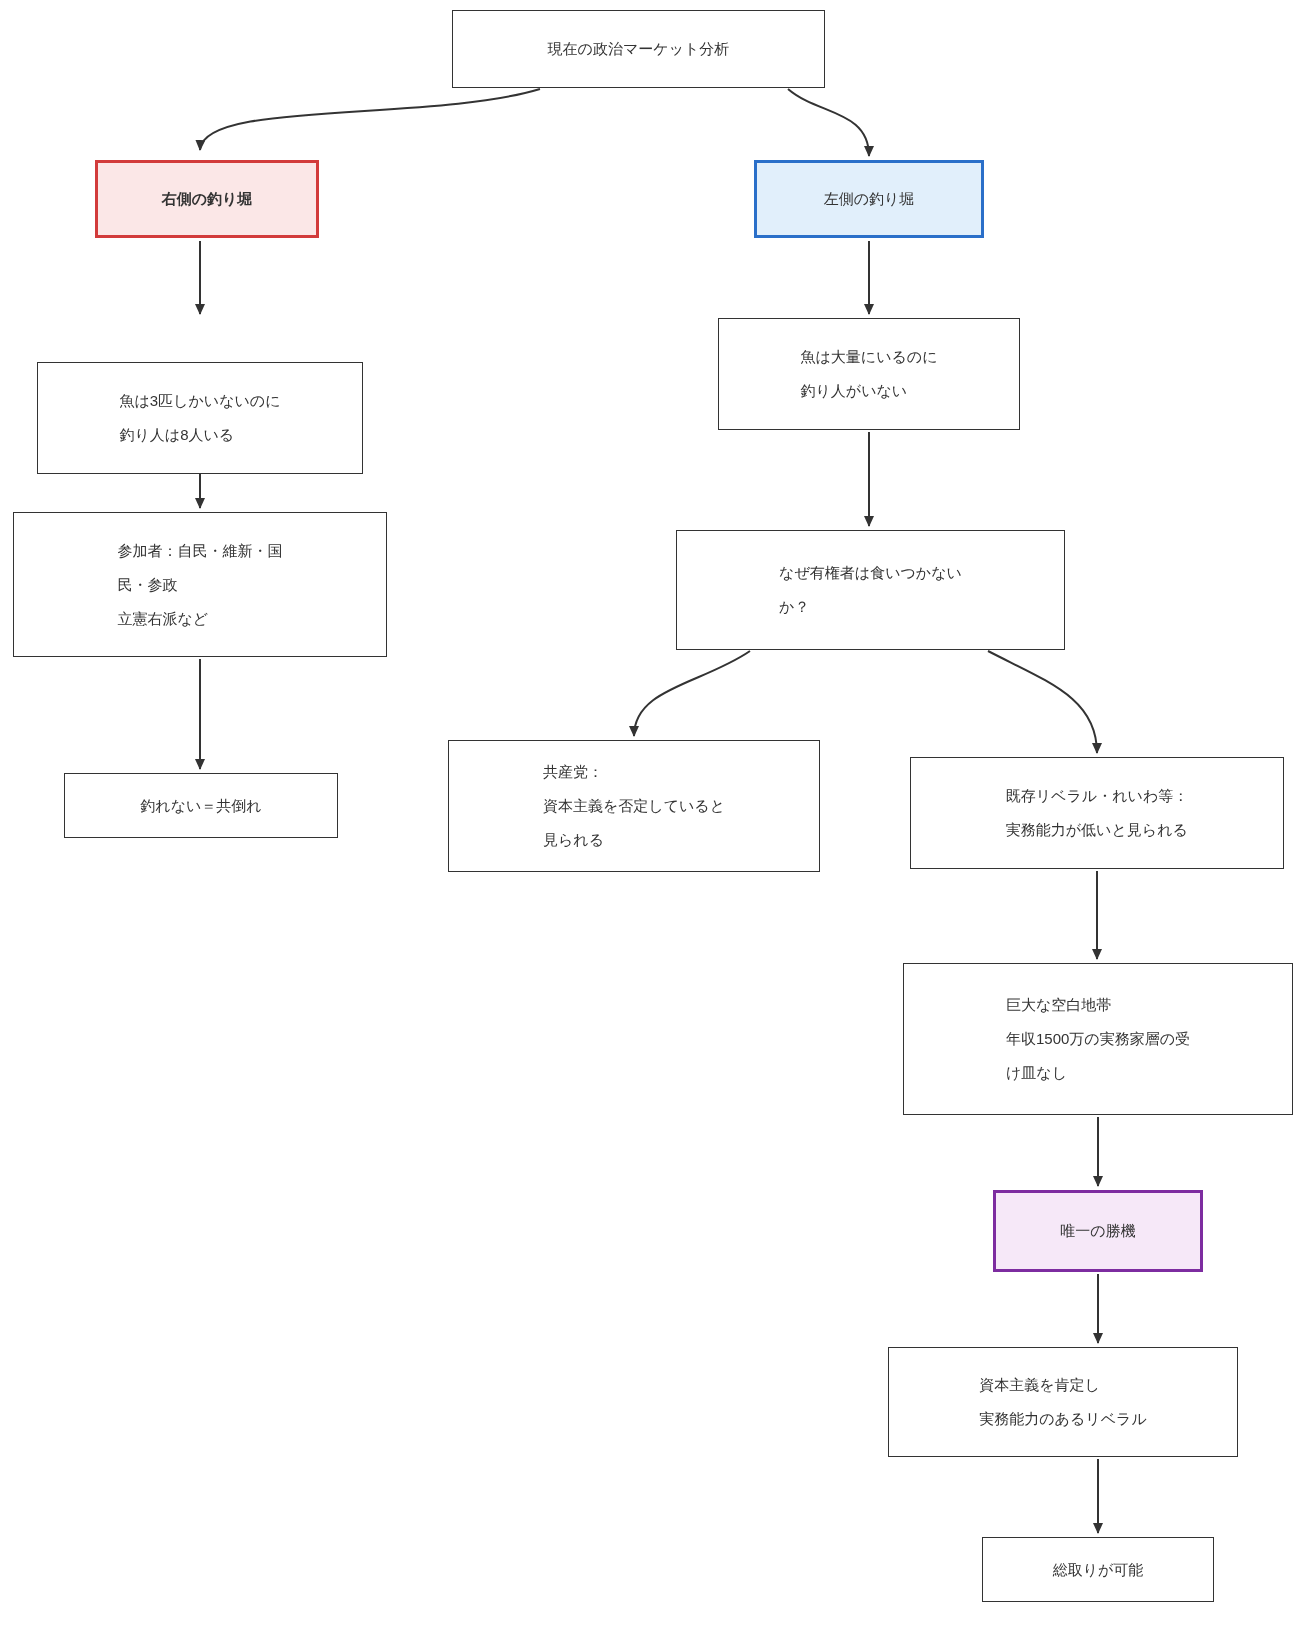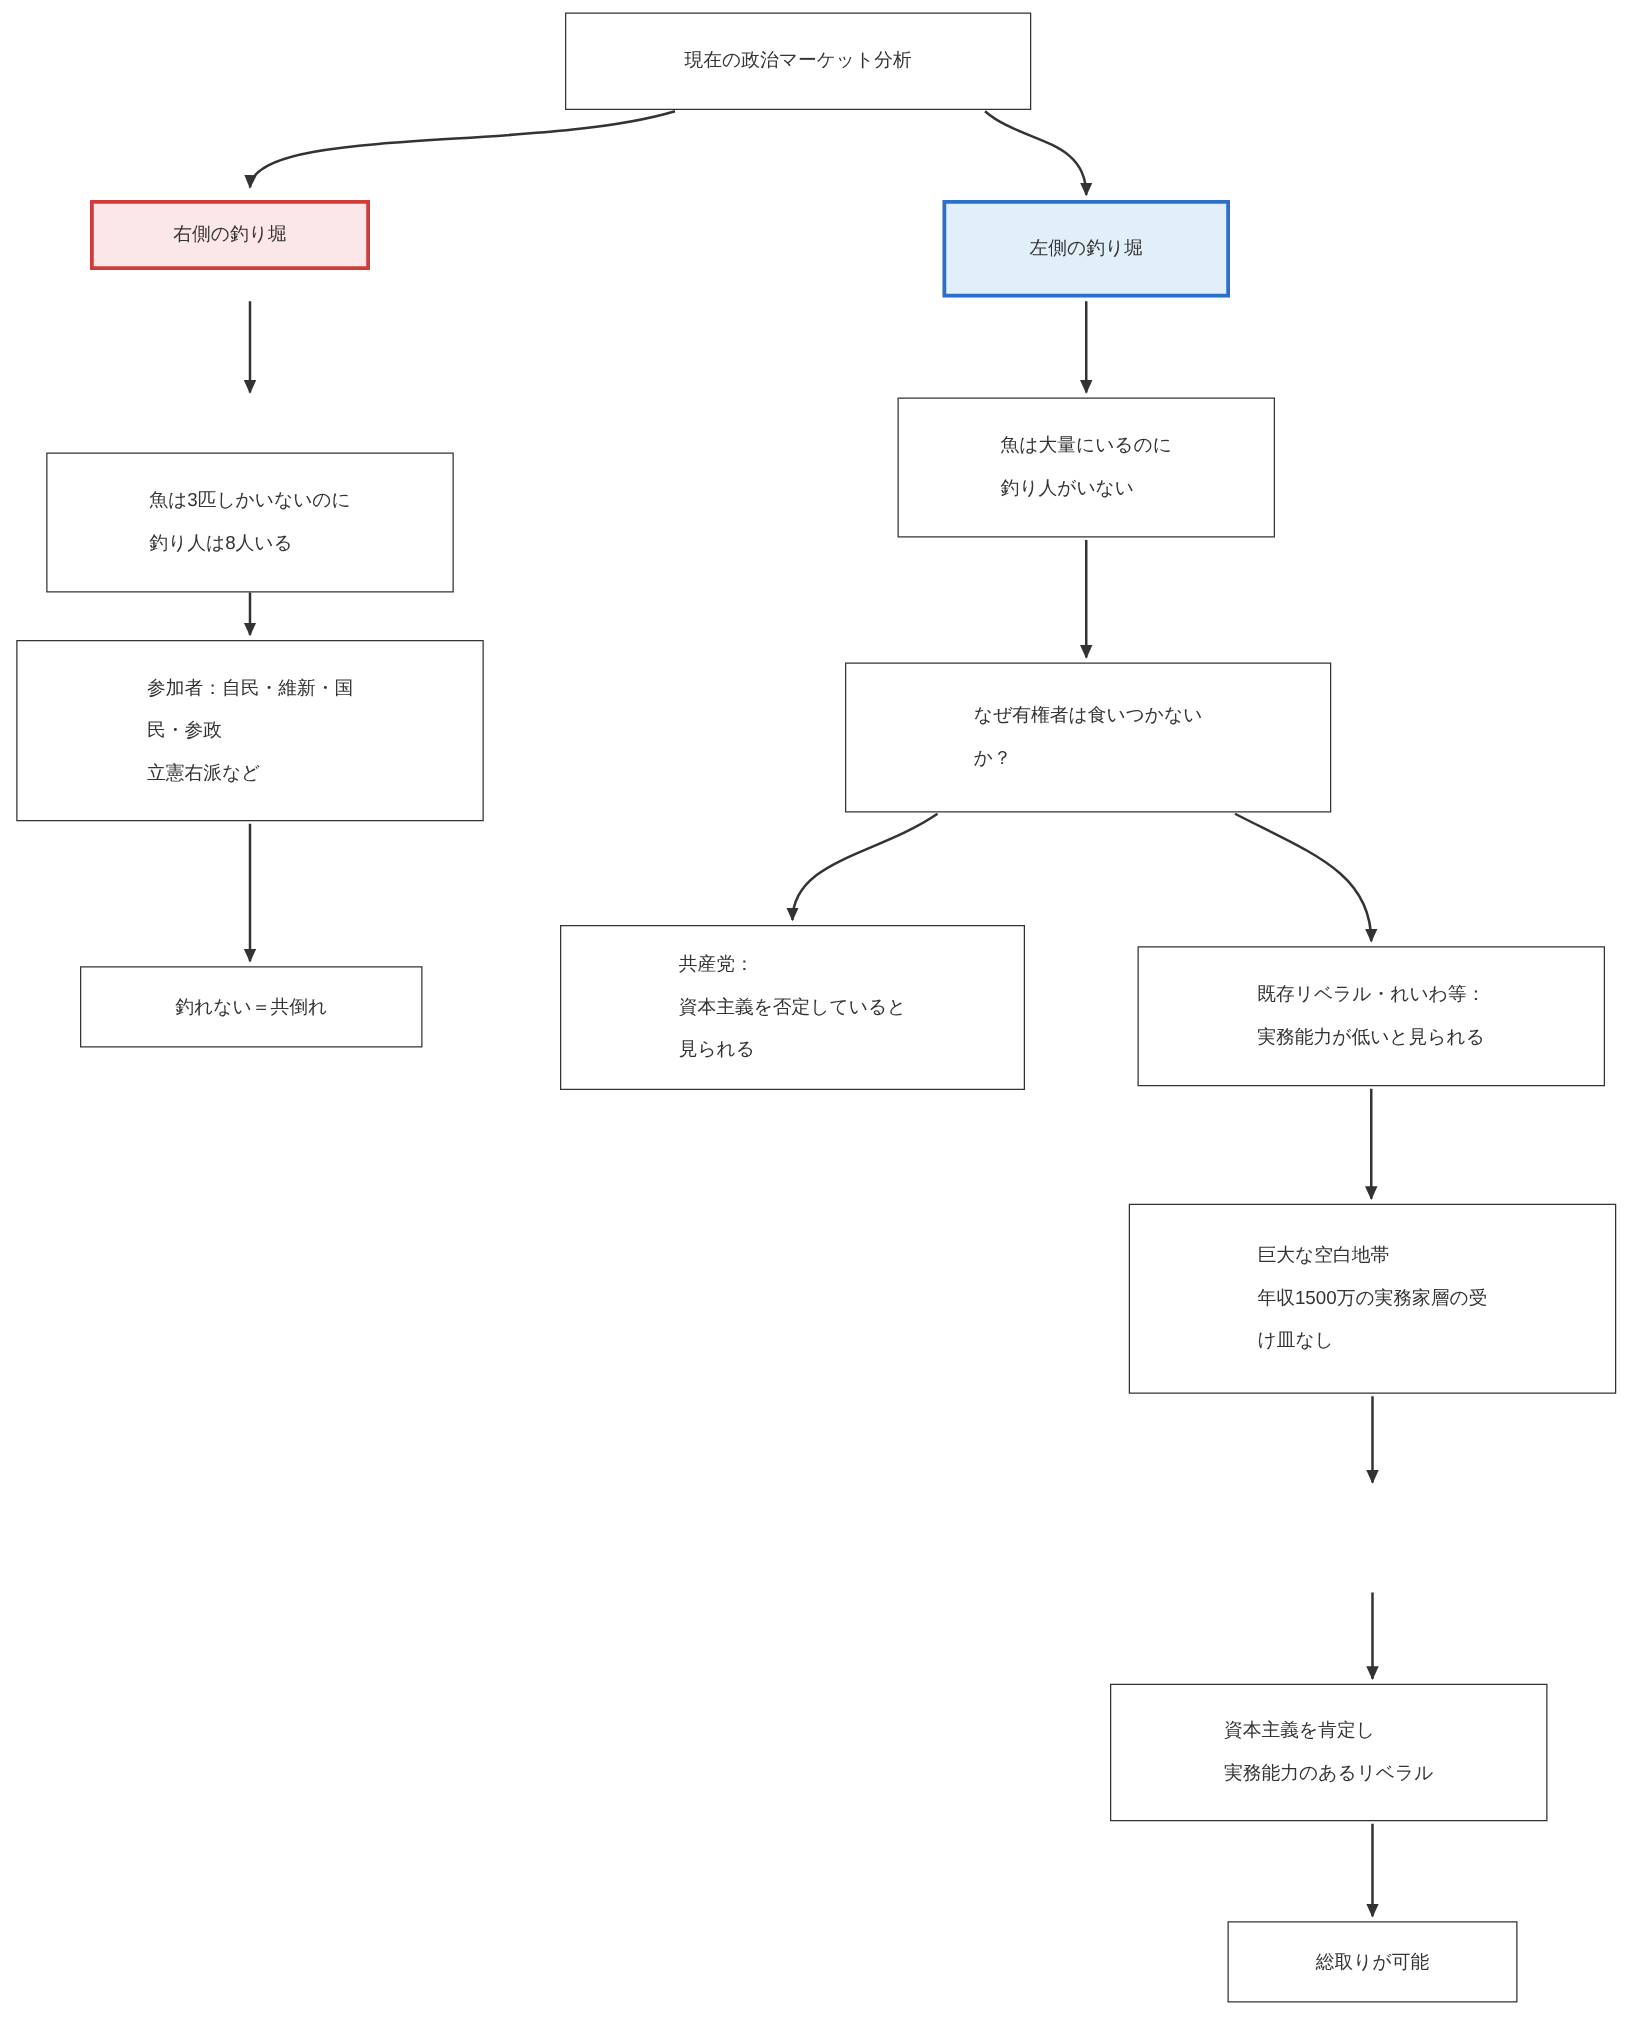--- a/index.html
+++ b/index.html
@@ -12,21 +12,21 @@
     text-align:left; white-space:pre-line;
     border:1.6px solid #333333; background:#ffffff;
     color:#333333; font-size:15px; line-height:34px;
     padding:4px 10px;
   }
   .v-red    { border:3px solid #d23b3b; background:#fbe7e7; }
   .v-blue   { border:3px solid #2a6fc9; background:#e1effb; }
   .v-purple { border:3px solid #7d2ca0; background:#f6e8f8; }
 
   #n-root         { left:452px;  top:10px;   width:373px; height:78px; }
-  #n-pond-right   { left:72px;   top:160px;  width:224px; height:56px; }
+  #n-pond-right   { left:95px;   top:160px;  width:224px; height:78px;font-weight:bold; }
   #n-pond-left    { left:754px;  top:160px;  width:230px; height:78px; }
   #n-few-fish     { left:37px;   top:318px;  width:326px; height:112px;margin-top:44px; }
   #n-many-fish    { left:718px;  top:318px;  width:302px; height:112px; }
   #n-participants { left:13px;   top:512px;  width:374px; height:145px; }
   #n-why          { left:676px;  top:530px;  width:389px; height:120px; }
   #n-no-catch     { left:64px;   top:773px;  width:274px; height:65px; }
   #n-communist    { left:448px;  top:740px;  width:372px; height:132px; }
   #n-ex-liberal   { left:910px;  top:757px;  width:374px; height:112px; }
   #n-void         { left:903px;  top:963px;  width:390px; height:152px; }
   #n-chance       { left:993px;  top:1190px; width:210px; height:82px; }
@@ -82,19 +82,20 @@
   <div class="node" id="n-communist">共産党：
 資本主義を否定していると
 見られる</div>
   <div class="node" id="n-ex-liberal">既存リベラル・れいわ等：
 実務能力が低いと見られる</div>
 
   <div class="node" id="n-void">巨大な空白地帯
 年収1500万の実務家層の受
 け皿なし</div>
 
+  <div class="node v-purple" id="n-chance">唯一の勝機</div>
 
   <div class="node" id="n-affirm">資本主義を肯定し
 実務能力のあるリベラル</div>
 
   <div class="node" id="n-winall">総取りが可能</div>
 
 </div>
 
 </body></html>

